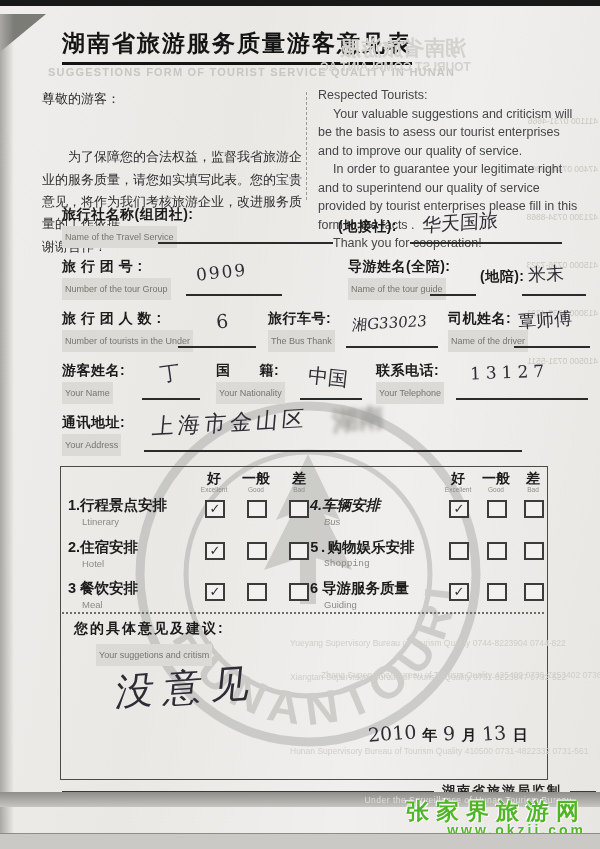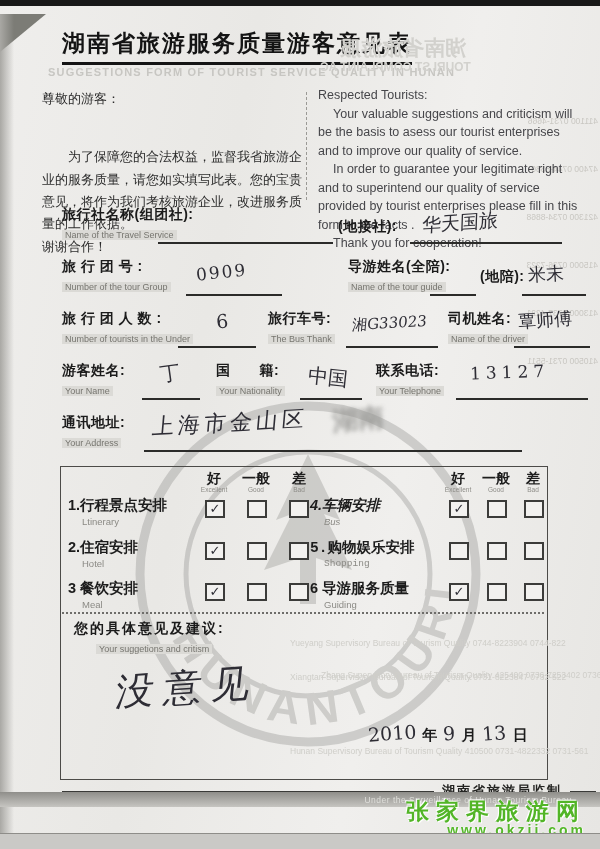--- a/index.html
+++ b/index.html
@@ -26,21 +26,21 @@
   .mirror{transform:scaleX(-1);color:#d2d1cd;font-weight:bold;filter:blur(.4px);}
 
   .notice-cn{width:260px;font-family:"DejaVu Serif",serif;font-size:13px;line-height:1.72;color:#2c2c2c;}
   .notice-cn .ind{text-indent:2em;margin-top:36px;}
   .notice-cn .thanks{text-align:left;padding-right:14px;}
   .notice-divider{border-left:1px dashed #9a9995;height:108px;}
   .notice-en{width:266px;font-size:12.5px;line-height:1.48;color:#46464a;}
   .notice-en .ind{text-indent:1.2em;}
 
   .lab{font-size:14px;font-weight:bold;color:#1b1b1b;letter-spacing:.5px;white-space:nowrap;}
-  .sub{font-size:9px;color:#76756f;background:#dbdad6;padding:0 3px;display:inline-block;margin-top:2px;white-space:nowrap;}
+  .sub{font-size:9px;color:#76756f;background:#dbdad6;padding:6px 3px;display:inline-block;margin-top:2px;white-space:nowrap;}
   .wline{border-bottom:2px solid #2b2b29;height:0;}
   .hand{font-family:"DejaVu Serif",serif;color:#2e2d35;white-space:nowrap;}
 
   .rate-box{border:1px solid #4c4b48;background:transparent;}
   .colhead{width:44px;text-align:center;line-height:1;}
   .colhead .cn{font-size:14px;font-weight:bold;color:#1d1d1d;}
   .colhead .en{font-size:6.5px;color:#8e8d88;display:block;margin-top:1px;}
   .item .cn{font-size:14.5px;font-weight:bold;color:#1c1c1c;white-space:nowrap;}
   .item .en{font-size:9.5px;color:#8b8a85;margin-left:14px;display:block;margin-top:1px;}
   .cb{position:absolute;width:16px;height:14px;border:2px solid #3c3c3a;background:#f2f1ef;

